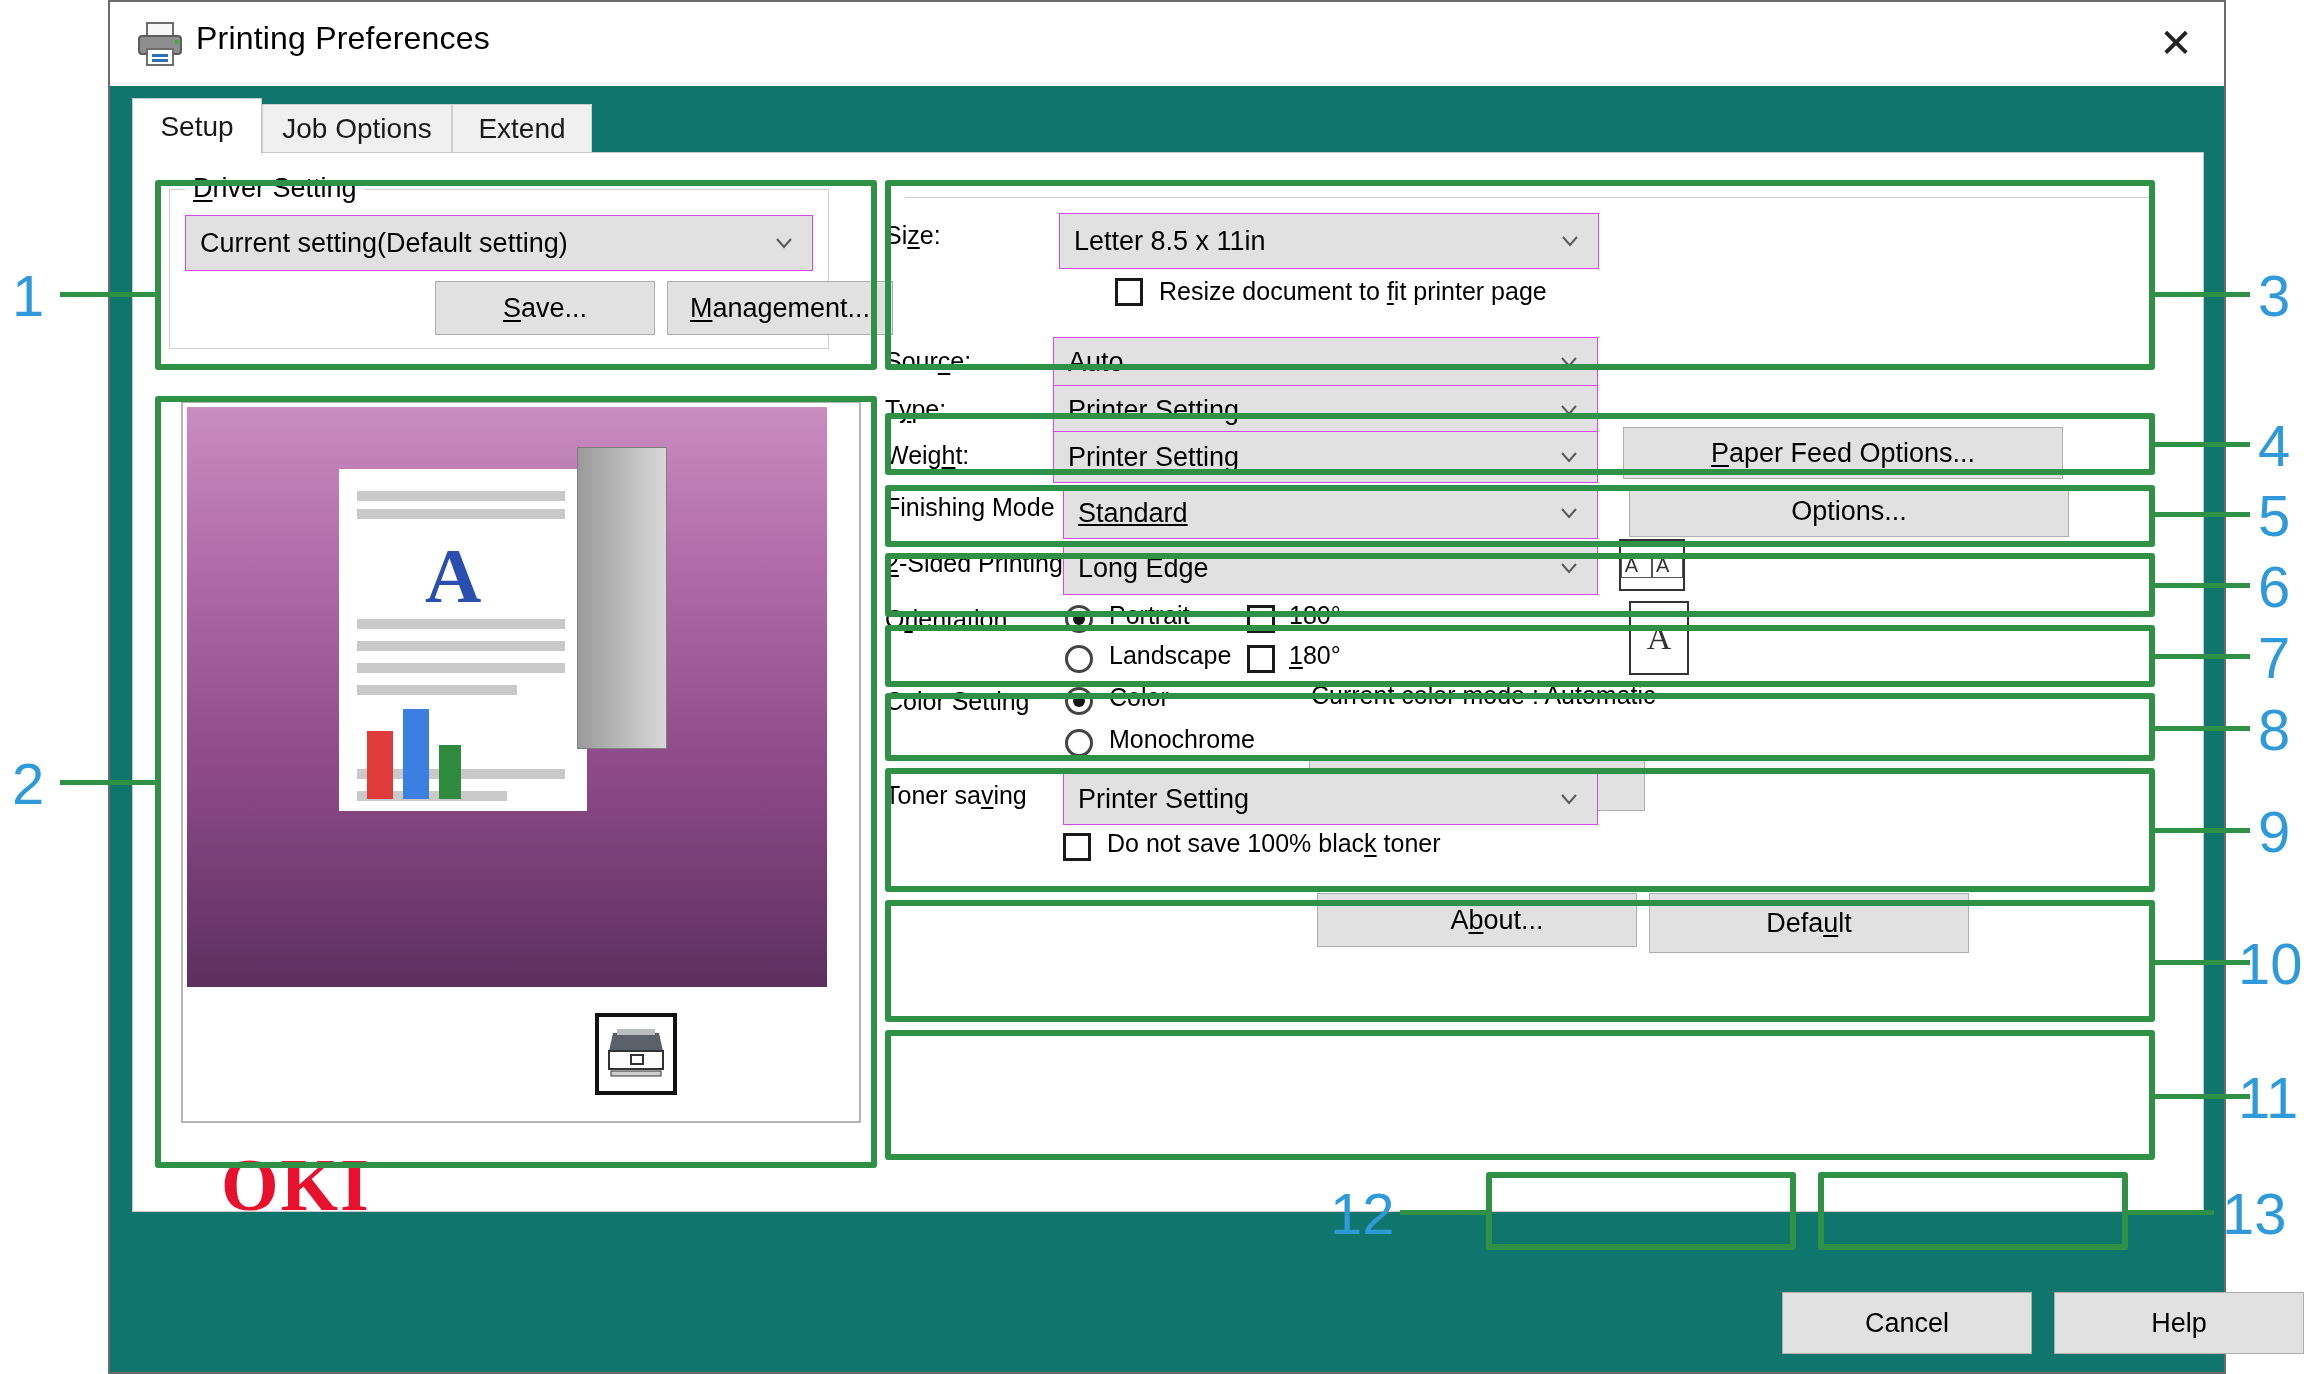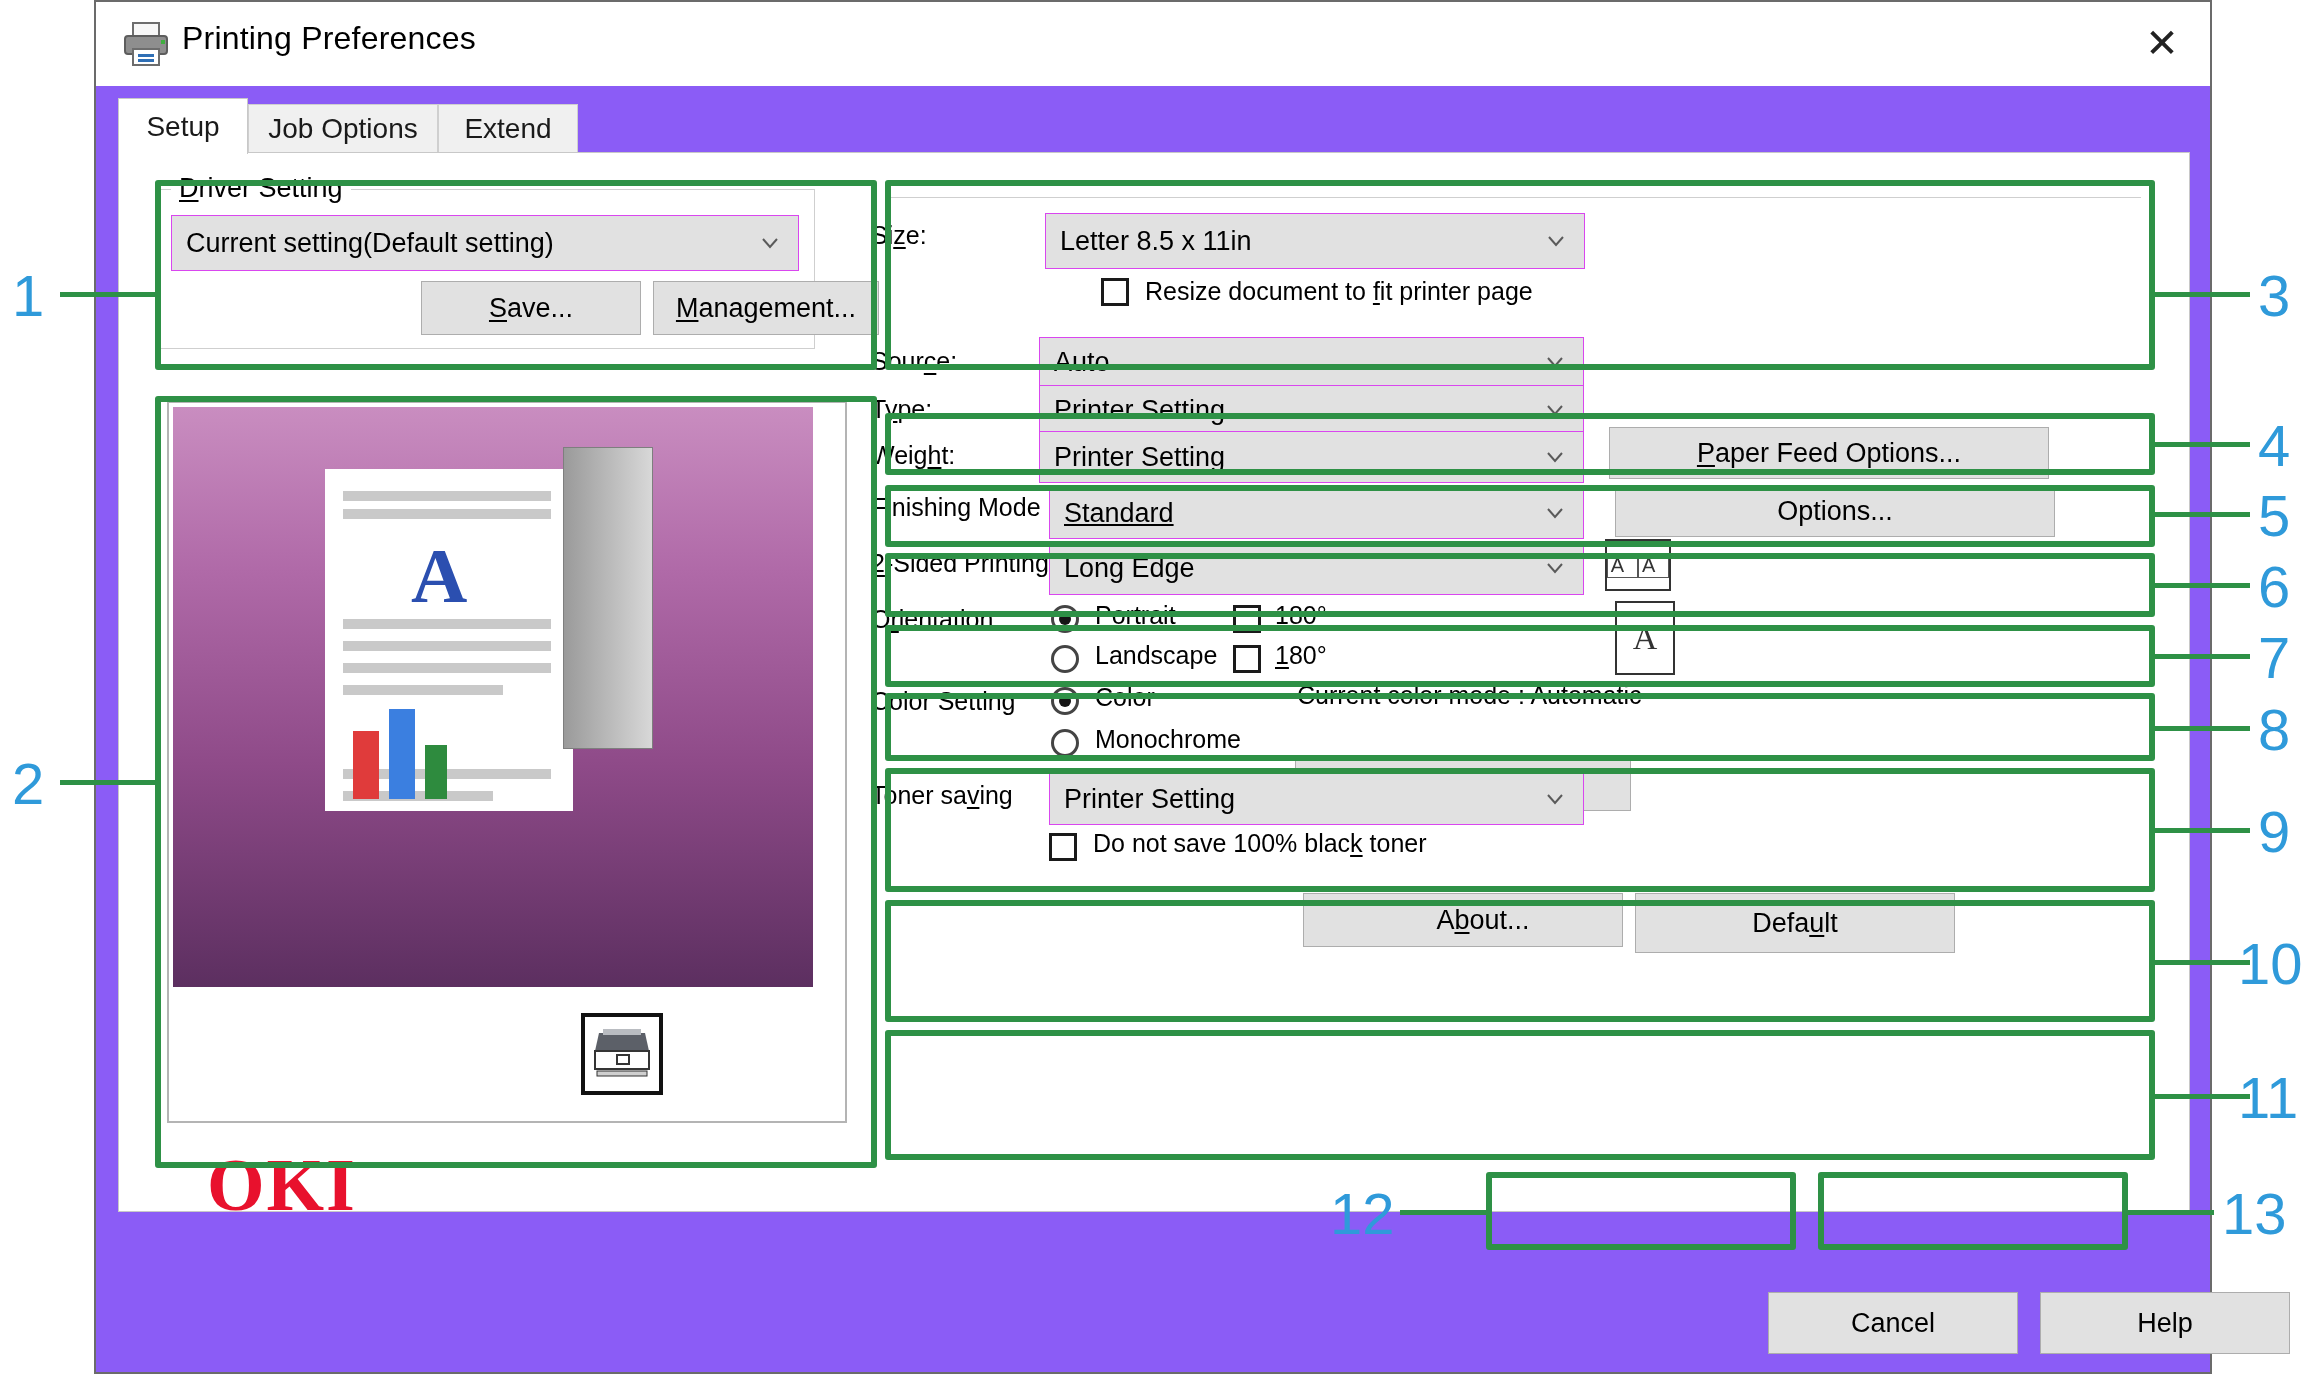--- a/index.html
+++ b/index.html
@@ -3,22 +3,22 @@
 <meta charset="utf-8">
 <style>
   html,body{margin:0;padding:0;}
   body{
     width:2314px;height:1374px;position:relative;overflow:hidden;
     background:#ffffff;
     font-family:"Liberation Sans", sans-serif;
     font-size:26px;color:#000;
   }
   .dlg{
-    position:absolute;left:94px;top:0px;width:2118px;height:1374px;
-    background:#8b5cf6;border:2px solid #6b6b6b;box-sizing:border-box;
+    position:absolute;left:108px;top:0px;width:2118px;height:1374px;
+    background:#0f766e;border:2px solid #6b6b6b;box-sizing:border-box;
   }
   .titlebar{
     position:absolute;left:0;top:0;right:0;height:84px;background:#ffffff;
   }
   .title-icon{position:absolute;left:24px;top:16px;width:52px;height:52px;}
   .title-text{
     position:absolute;left:86px;top:18px;font-size:32px;color:#000;
     letter-spacing:.2px;
   }
   .close-btn{

